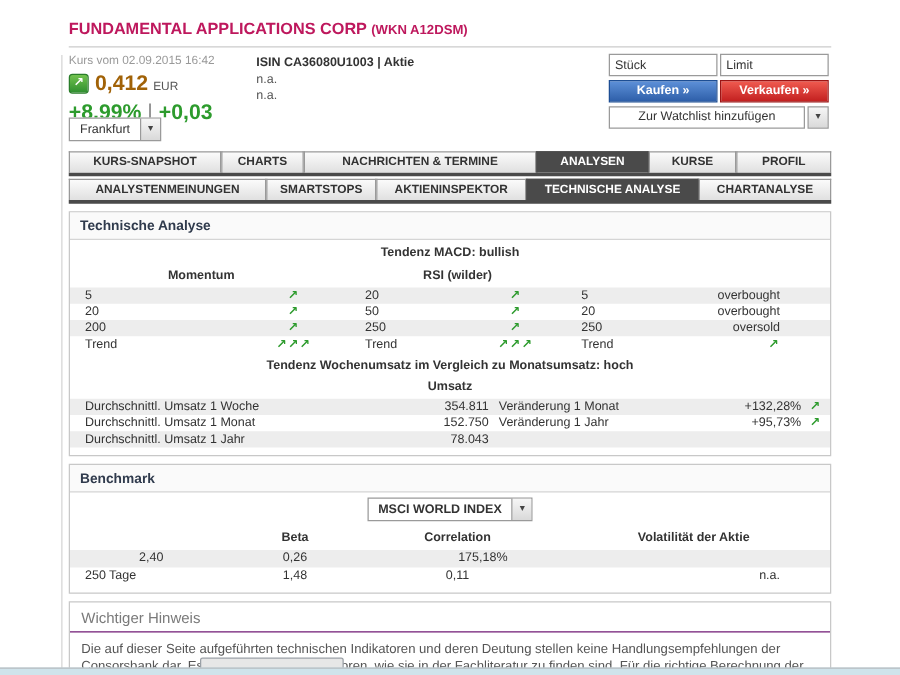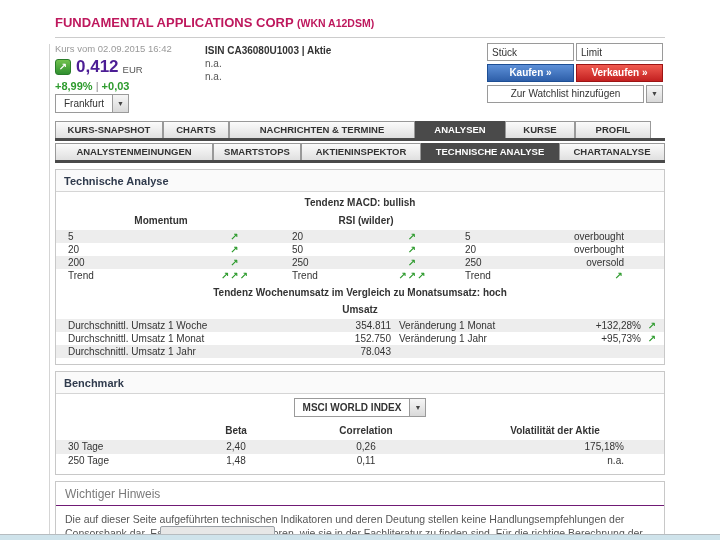--- a/index.html
+++ b/index.html
@@ -19,23 +19,23 @@
 
   
   .quote { position:relative; height:72px; margin-top:5px; font-size:10px; }
   .q-ts { color:#999; font-size:9.5px; }
   .q-priceline { margin-top:3px; display:flex; align-items:center; }
   .uparrow-badge {
     width:16px; height:16px; border-radius:3px; margin-right:5px;
     background:linear-gradient(#72c24e,#2f8f2f); border:1px solid #2a7d2a;
     color:#fff; font-size:10px; font-weight:bold; text-align:center; line-height:14px;
   }
-  .q-price { font-size:17px; font-weight:bold; color:#4c1d95; }
+  .q-price { font-size:17px; font-weight:bold; color:#a16207; }
   .q-cur { font-size:9.5px; color:#555; margin-left:4px; margin-top:4px; }
-  .q-change { margin-top:3px; font-size:11px; font-weight:bold; color:#2d9b2d; }
+  .q-change { margin-top:3px; font-size:17px; font-weight:bold; color:#2d9b2d; }
   .q-change .sep { color:#888; font-weight:normal; }
   .q-mid { position:absolute; left:150px; top:2px; }
   .q-isin { font-weight:bold; font-size:10px; color:#333; }
   .q-na { color:#555; font-size:10px; margin-top:2px; }
 
   .selectbox { display:inline-flex; border:1px solid #9a9a9a; background:#fff; height:19px; }
   .selectbox .sel-text { padding:0 8px; line-height:17px; font-size:10px; color:#333; }
   .selectbox .sel-btn {
     width:16px; background:linear-gradient(#f6f6f6,#d9d9d9); border-left:1px solid #9a9a9a;
     text-align:center; line-height:17px; font-size:7px; color:#444; cursor:pointer;
@@ -180,21 +180,21 @@
         </div>
         <div class="q-watch">
           <div class="watchbox">Zur Watchlist hinzufügen</div>
           <div class="watchbtn">▼</div>
         </div>
       </div>
     </div>
 
     <div class="tabs">
       <div class="tabrow">
-        <div class="tab" style="width:108px">KURS-SNAPSHOT</div>
+        <div class="tab" style="width:122px">KURS-SNAPSHOT</div>
         <div class="tab" style="width:66px">CHARTS</div>
         <div class="tab" style="width:186px">NACHRICHTEN &amp; TERMINE</div>
         <div class="tab active" style="width:90px">ANALYSEN</div>
         <div class="tab" style="width:70px">KURSE</div>
         <div class="tab" style="width:76px">PROFIL</div>
       </div>
       <div class="tabbar"></div>
       <div class="tabgap"></div>
       <div class="tabrow">
         <div class="tab" style="width:158px">ANALYSTENMEINUNGEN</div>
@@ -291,21 +291,20 @@
           <span class="sel-btn">▼</span>
         </div>
       </div>
       <div class="bm-heads">
         <span class="h1"></span>
         <span class="h2">Beta</span>
         <span class="h3">Correlation</span>
         <span class="h4">Volatilität der Aktie</span>
       </div>
       <div class="bm-row stripe">
-        <span class="b1">30 Tage</span>
         <span class="b2">2,40</span>
         <span class="b3">0,26</span>
         <span class="b4">175,18%</span>
       </div>
       <div class="bm-row">
         <span class="b1">250 Tage</span>
         <span class="b2">1,48</span>
         <span class="b3">0,11</span>
         <span class="b4">n.a.</span>
       </div>

